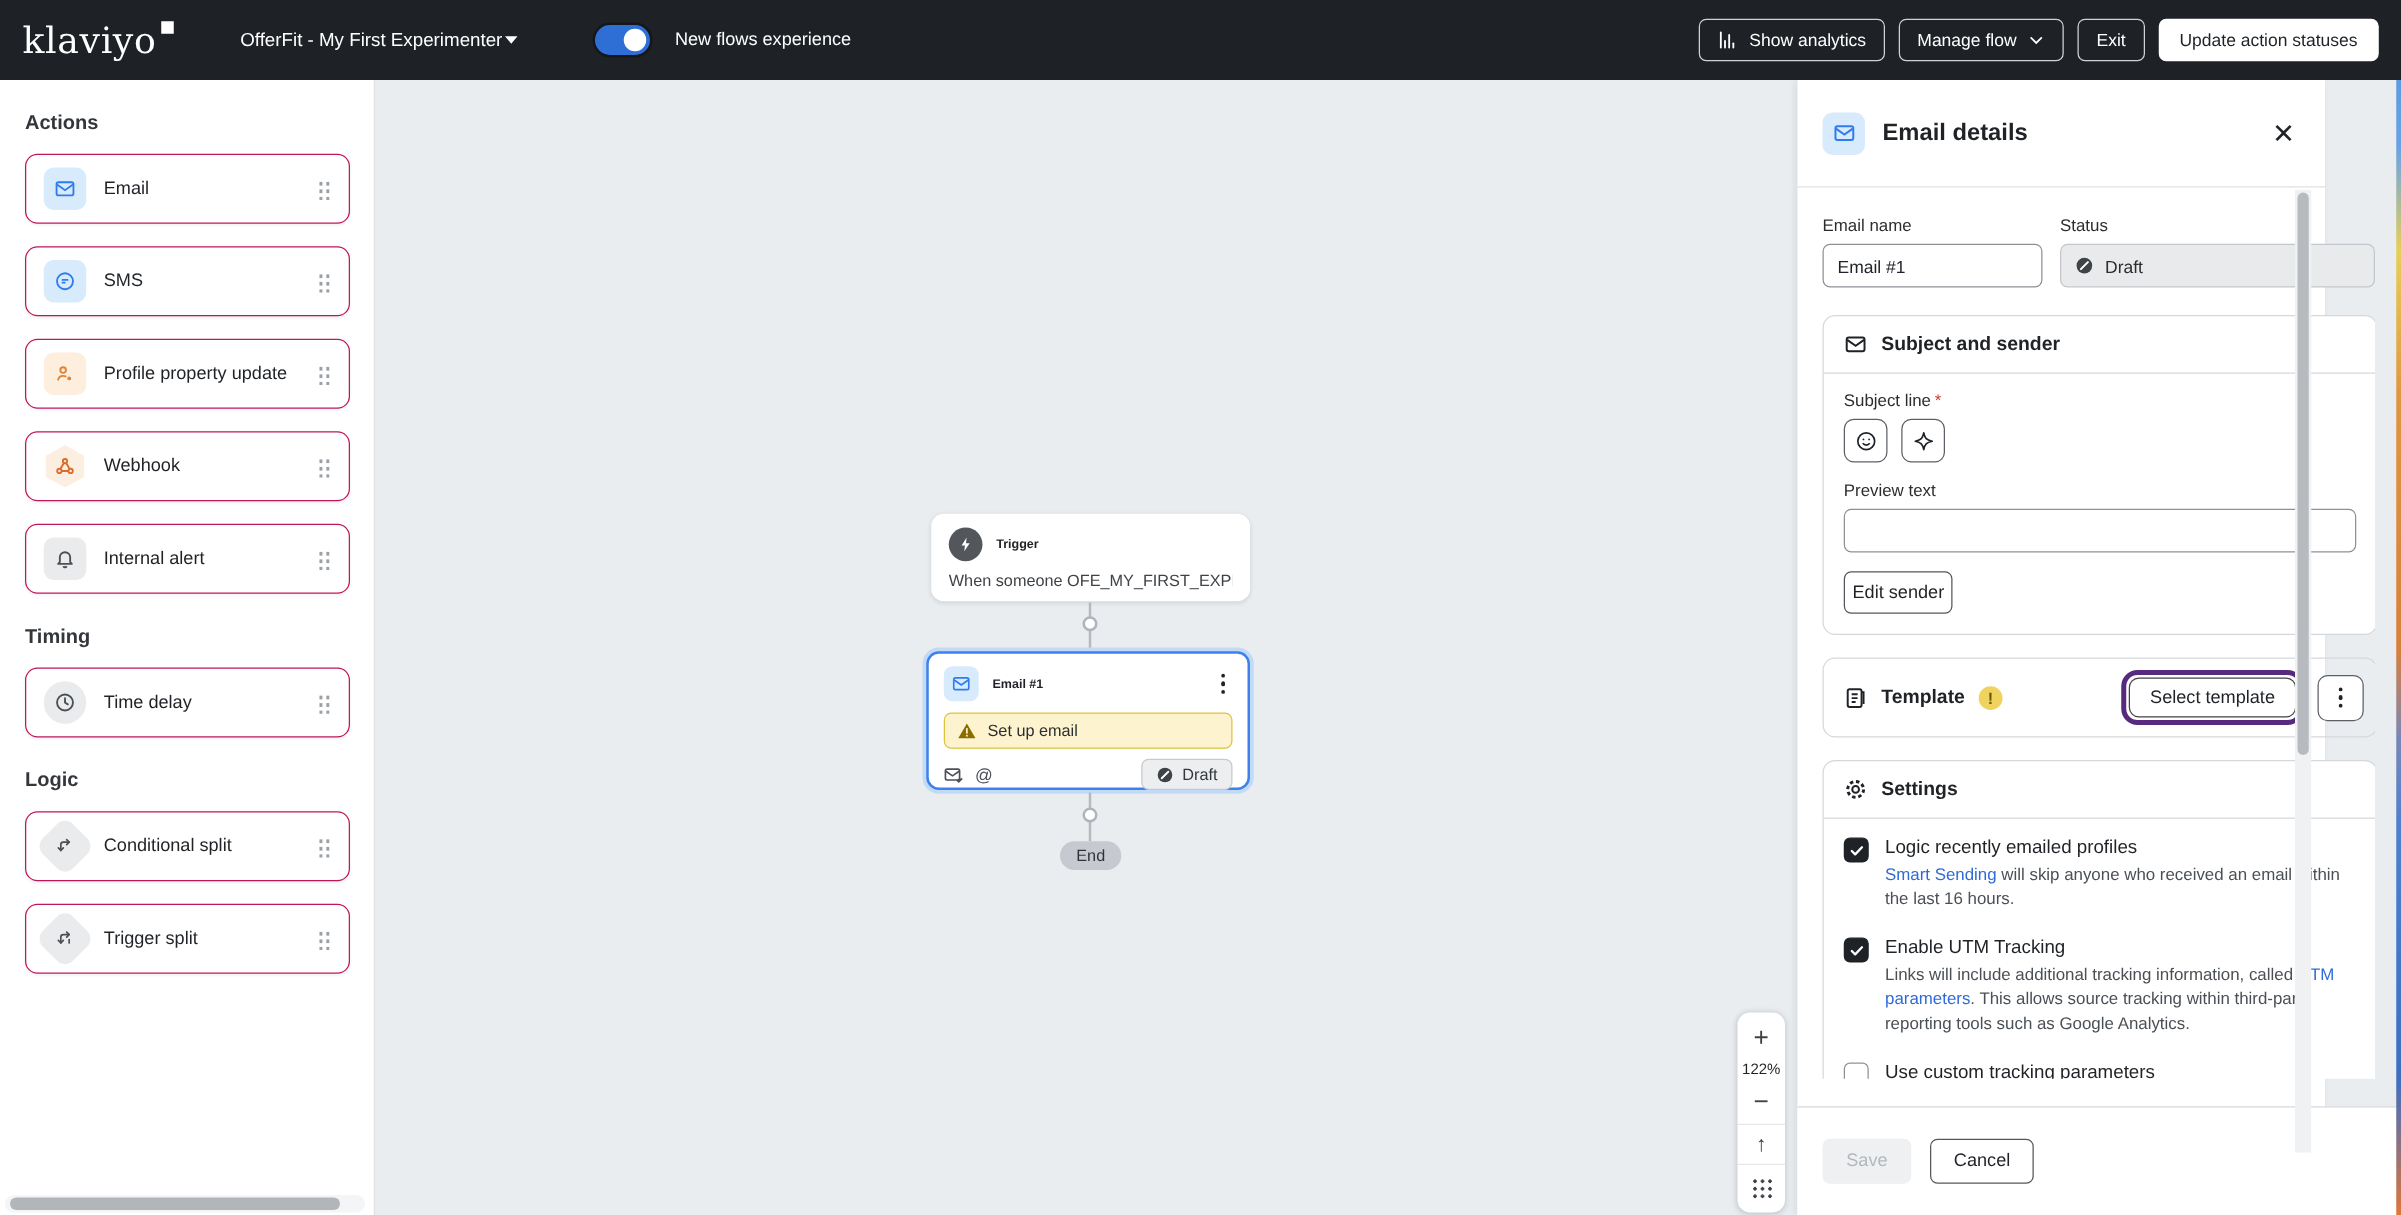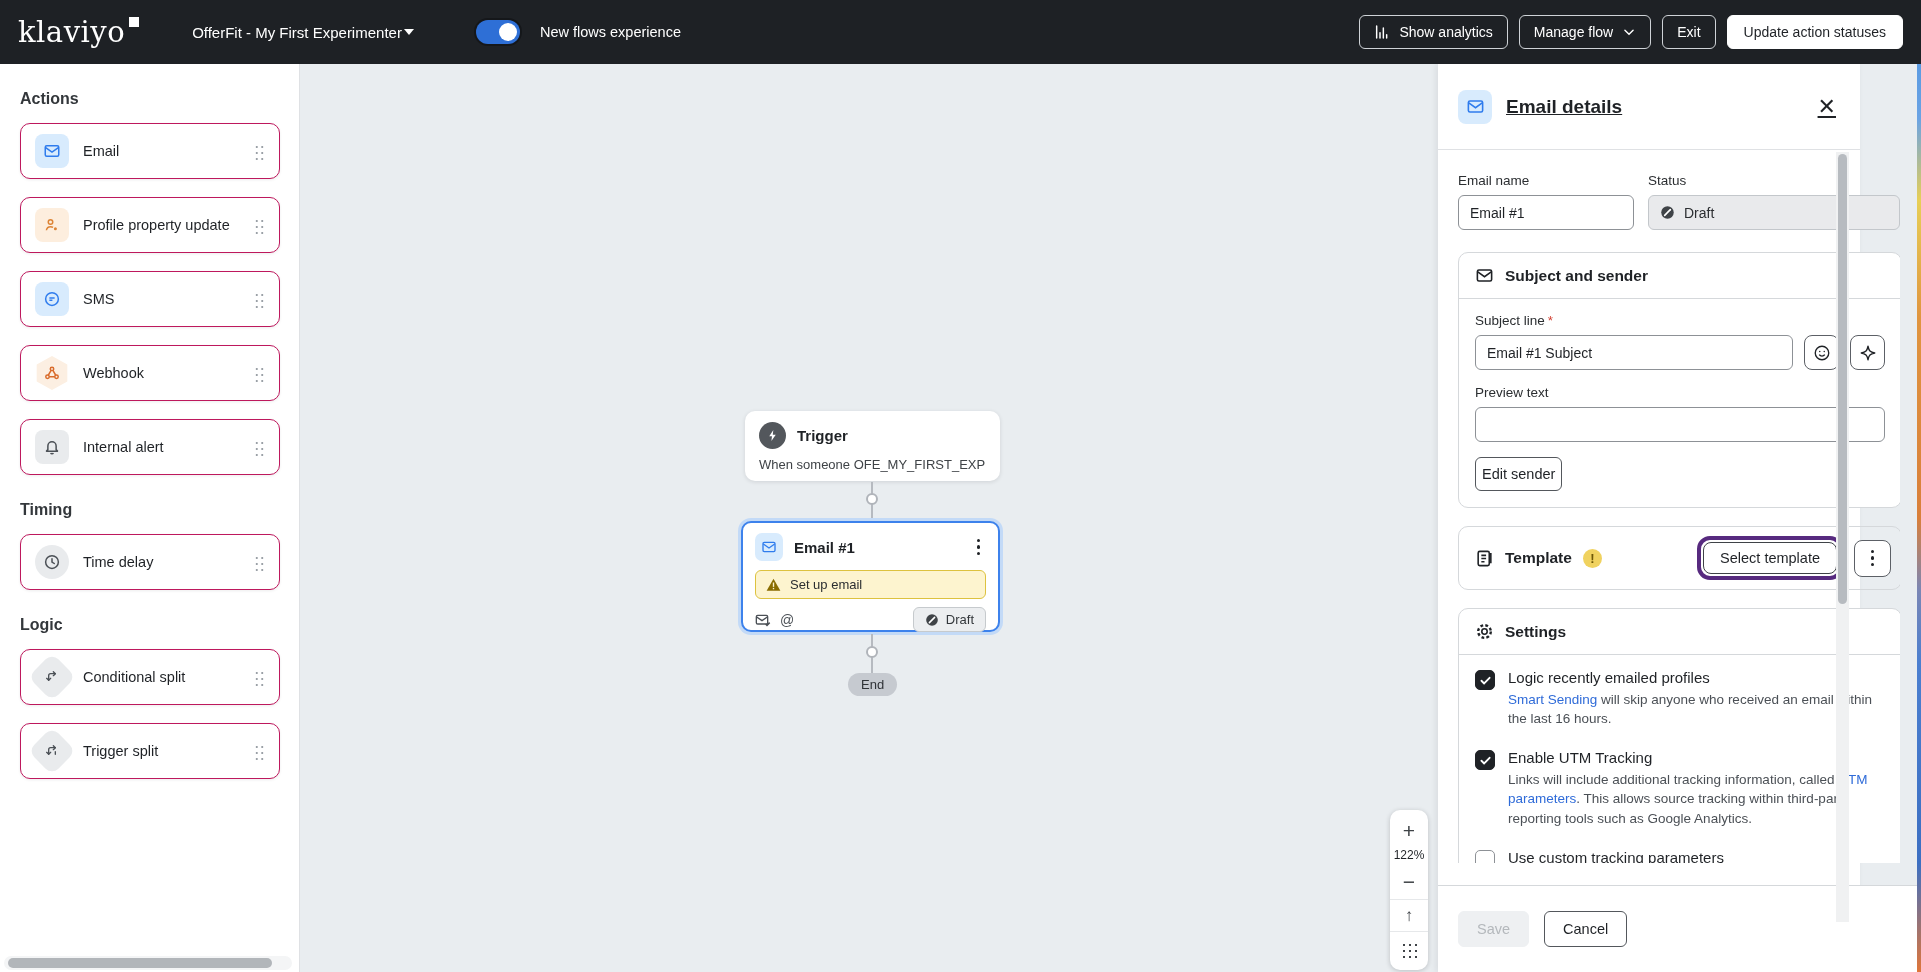--- a/index.html
+++ b/index.html
@@ -59,21 +59,21 @@
   }
   .side-hscroll { position:absolute; left:4px; bottom:2px; width:288px; height:14px; background:#f4f5f6; border-radius:7px; }
   .side-hscroll .thumb { position:absolute; top:2px; left:4px; width:264px; height:10px; background:#b2b6ba; border-radius:5px; cursor:pointer; }
 
   
   .canvas { position:absolute; top:64px; left:300px; width:1138px; height:908px; background:#e9edf0; }
   .node { position:absolute; background:#fff; border-radius:10px; box-shadow:0 1px 4px rgba(25,28,32,.12); }
   .trigger-node { left:445px; top:347px; width:255px; height:70px; padding:11px 14px; }
   .trig-head { display:flex; align-items:center; gap:11px; }
   .trig-circle { width:27px; height:27px; border-radius:50%; background:#53575c; display:flex; align-items:center; justify-content:center; }
-  .node-title { font-size:15px; font-weight:700; color:#1f2226; }
+  .node-title { font-size:10px; font-weight:700; color:#1f2226; }
   .trig-sub { margin-top:8px; font-size:13px; color:#3f4347; white-space:nowrap; overflow:hidden; }
   .email-node {
     left:441px; top:457px; width:259px; height:111px; padding:10px 12px;
     border:2px solid #3d82ec; box-shadow:0 0 0 3px #c3daf7;
   }
   .email-head { display:flex; align-items:center; gap:11px; }
   .email-head .sicon { width:28px; height:28px; border-radius:7px; }
   .kebab { margin-left:auto; display:flex; flex-direction:column; gap:3px; padding:2px 6px; cursor:pointer; }
   .kebab i { width:3.5px; height:3.5px; border-radius:50%; background:#1f2226; }
   .warn-box {
@@ -99,21 +99,21 @@
   }
   .zb-item { width:100%; text-align:center; font-size:21px; color:#3f4347; padding:4px 0; cursor:pointer; line-height:1; }
   .zb-pct { font-size:12px; color:#1f2226; padding:3px 0 5px; cursor:default; }
   .zb-div { width:100%; height:1px; background:#e6e8ea; margin:3px 0; }
   .zb-grid {
     width:17px; height:17px; margin:7px 0 5px; cursor:pointer;
     background-image:radial-gradient(#3f4347 1.4px, transparent 1.5px); background-size:6px 6px;
   }
 
   
-  .panel { position:absolute; top:64px; left:1438px; width:422px; height:908px; background:#fff; box-shadow:-2px 0 6px rgba(25,28,32,.08);text-decoration:underline; }
+  .panel { position:absolute; top:64px; left:1438px; width:422px; height:908px; background:#fff; box-shadow:-2px 0 6px rgba(25,28,32,.08); }
   .panel-head { height:86px; display:flex; align-items:center; padding:0 24px 0 20px; gap:14px; border-bottom:1px solid #dfe1e4; }
   .panel-head .sicon { width:34px; height:34px; }
   .panel-title { font-size:19px; font-weight:700; }
   .close-x { margin-left:auto; font-size:22px; color:#1f2226; cursor:pointer; line-height:1; }
   .panel-scroll { position:absolute; top:87px; left:0; width:462px; height:712px; overflow:hidden; padding:22px 0 0 20px; }
   .field-row { display:flex; gap:14px; margin-bottom:22px; }
   .flabel { font-size:13.5px; font-weight:500; color:#2b2e31; margin-bottom:7px; display:block; }
   .req { color:#d23f31; margin-left:3px; }
   .tinput {
     height:35px; border:1px solid #8d9196; border-radius:6px; padding:0 11px; font-size:14px;
@@ -224,39 +224,39 @@
       <svg width="18" height="18" viewBox="0 0 24 24" fill="none" stroke="currentColor" stroke-width="2">
           <rect x="3" y="5" width="18" height="14" rx="2"></rect>
           <path d="M3.5 7.5l8.5 6 8.5-6"></path>
         </svg>
     </span>
     <span class="slabel">Email</span>
     <span class="drag"></span>
   </div>
 
   <div class="side-card">
+    <span class="sicon sq bg-blue">
+      <svg width="18" height="18" viewBox="0 0 24 24" fill="none" stroke="currentColor" stroke-width="2">
+          <circle cx="12" cy="12" r="8.5"></circle>
+          <path d="M8.5 10.5h7M8.5 13.5h4"></path>
+        </svg>
+    </span>
+    <span class="slabel">SMS</span>
+    <span class="drag"></span>
+  </div>
+
+  <div class="side-card">
     <span class="sicon sq bg-orange">
       <svg width="18" height="18" viewBox="0 0 24 24" fill="none" stroke="currentColor" stroke-width="2">
           <circle cx="10" cy="8" r="3"></circle>
           <path d="M4.5 19c.5-3 2.8-4.8 5.5-4.8 1.3 0 2.5.4 3.4 1"></path>
           <circle cx="16.5" cy="17" r="2" fill="currentColor" stroke="none"></circle>
         </svg>
     </span>
     <span class="slabel">Profile property update</span>
-    <span class="drag"></span>
-  </div>
-
-  <div class="side-card">
-    <span class="sicon sq bg-blue">
-      <svg width="18" height="18" viewBox="0 0 24 24" fill="none" stroke="currentColor" stroke-width="2">
-          <circle cx="12" cy="12" r="8.5"></circle>
-          <path d="M8.5 10.5h7M8.5 13.5h4"></path>
-        </svg>
-    </span>
-    <span class="slabel">SMS</span>
     <span class="drag"></span>
   </div>
 
   <div class="side-card">
     <span class="sicon hex bg-orange2">
       <svg width="18" height="18" viewBox="0 0 24 24" fill="none" stroke="currentColor" stroke-width="2">
           <circle cx="12" cy="6.5" r="2.3"></circle>
           <circle cx="6" cy="17" r="2.3"></circle>
           <circle cx="18" cy="17" r="2.3"></circle>
           <path d="M10.8 8.5L7 15M13.2 8.5L17 15M8.3 17h7.4"></path>
@@ -431,21 +431,20 @@
             <rect x="3" y="5" width="18" height="14" rx="2"></rect>
             <path d="M3.5 7.5l8.5 6 8.5-6"></path>
           </svg>
         <span class="pcard-title">Subject and sender</span>
       </div>
       <div class="pcard-body">
         <span class="flabel">
           <span>Subject line</span><span class="req">*</span>
         </span>
         <div class="subject-row">
-          <input class="tinput" style="flex: 1 1 0%;" value="Email #1 Subject">
           <span class="icon-btn">
             <svg width="18" height="18" viewBox="0 0 24 24" fill="none" stroke="#1f2226" stroke-width="1.8">
                 <circle cx="12" cy="12" r="9"></circle>
                 <circle cx="9" cy="10" r="1" fill="#1f2226" stroke="none"></circle>
                 <circle cx="15" cy="10" r="1" fill="#1f2226" stroke="none"></circle>
                 <path d="M8.3 14.2a4.6 4.6 0 0 0 7.4 0"></path>
               </svg>
           </span>
           <span class="icon-btn">
             <svg width="18" height="18" viewBox="0 0 24 24" fill="none" stroke="#1f2226" stroke-width="1.8" stroke-linejoin="round">

